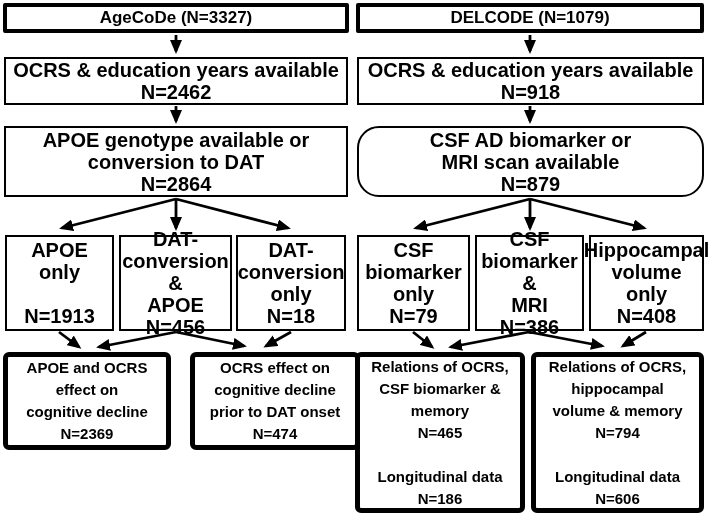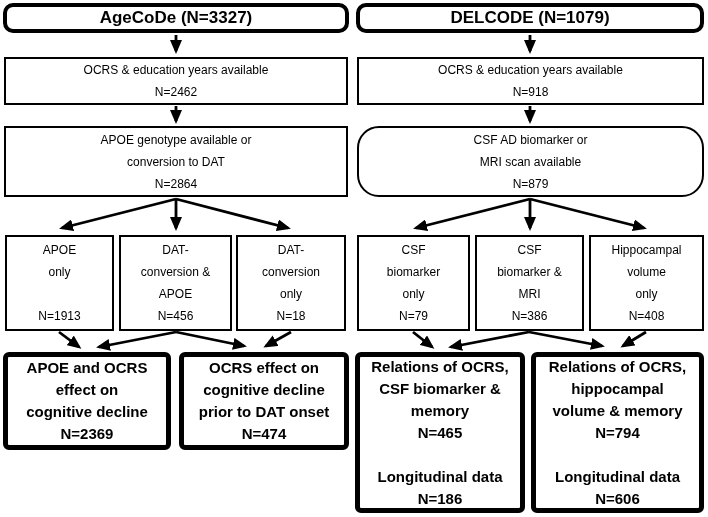--- a/index.html
+++ b/index.html
@@ -21,44 +21,45 @@
   .box {
     position: absolute;
     box-sizing: border-box;
     background: #ffffff;
     border: 2px solid #000000;
     display: flex;
     align-items: center;
     justify-content: center;
     text-align: center;
     white-space: pre-line;
-    font-size: 12px;
+    font-size: 20px;
     line-height: 22px;
+    font-weight: bold;
   }
   .box.header {
     border-width: 4px;
     font-weight: bold;
     font-size: 17px;
-    border-radius: 10px;
+    border-radius: 2px;
   }
   .box.outcome {
     border-width: 5px;
     font-weight: bold;
     font-size: 15px;
     border-radius: 6px;
   }
   
   .l-header  { left: 3px;   top: 3px;   width: 346px; height: 30px; }
   .l-step1   { left: 4px;   top: 57px;  width: 344px; height: 48px; }
   .l-step2   { left: 4px;   top: 126px; width: 344px; height: 71px; }
   .l-br-a    { left: 5px;   top: 235px; width: 109px; height: 96px; }
   .l-br-b    { left: 119px; top: 235px; width: 113px; height: 96px; }
   .l-br-c    { left: 236px; top: 235px; width: 110px; height: 96px; }
   .l-out-a   { left: 3px;   top: 352px; width: 168px; height: 98px; }
-  .l-out-b   { left: 179px; top: 352px; width: 170px; height: 98px; }
+  .l-out-b   { left: 190px; top: 352px; width: 170px; height: 98px; }
   
   .r-header  { left: 356px; top: 3px;   width: 348px; height: 30px; }
   .r-step1   { left: 357px; top: 57px;  width: 347px; height: 48px; }
   .r-step2   { left: 357px; top: 126px; width: 347px; height: 71px; border-radius: 22px; }
   .r-br-a    { left: 357px; top: 235px; width: 113px; height: 96px; }
   .r-br-b    { left: 475px; top: 235px; width: 109px; height: 96px; }
   .r-br-c    { left: 589px; top: 235px; width: 115px; height: 96px; }
   .r-out-a   { left: 355px; top: 352px; width: 170px; height: 161px; }
   .r-out-b   { left: 531px; top: 352px; width: 173px; height: 161px; }
 </style>

